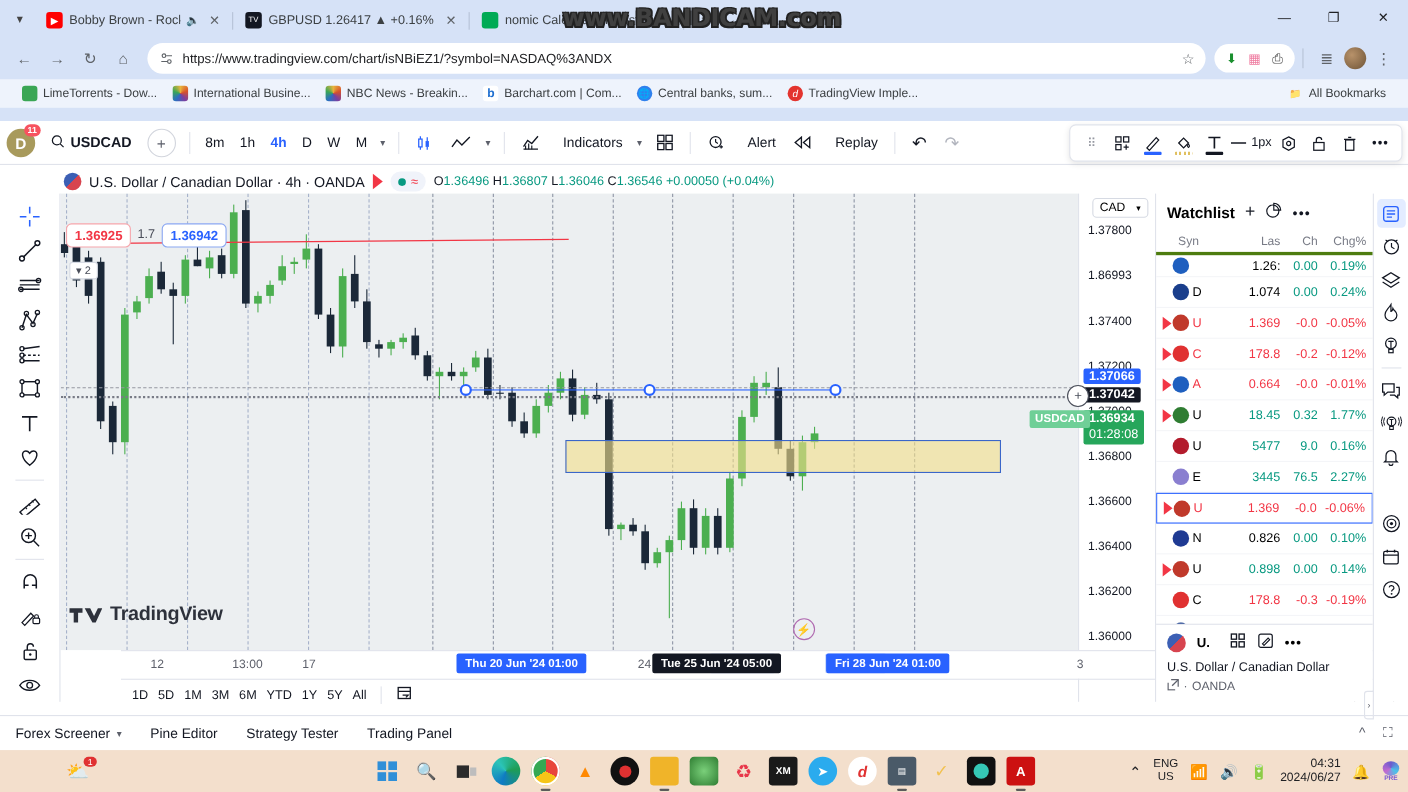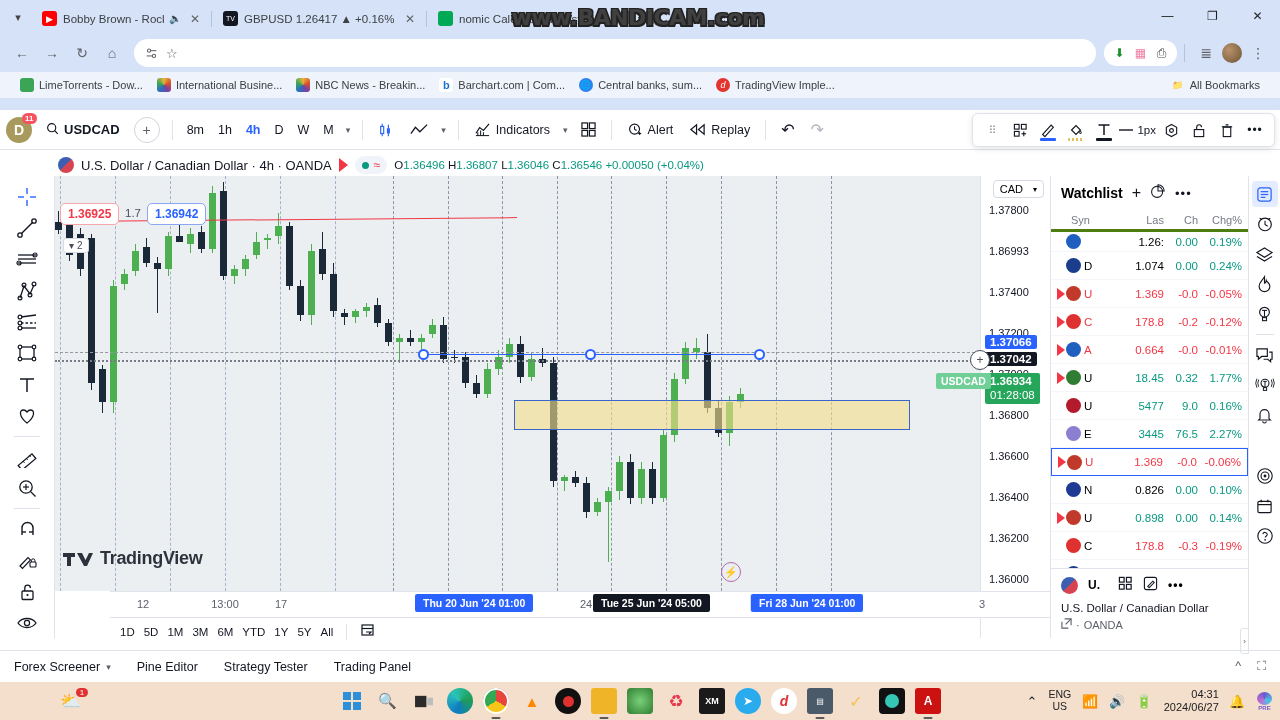--- a/index.html
+++ b/index.html
@@ -73,21 +73,21 @@
      font-size:8px; border-radius:8px; padding:1px 3.5px; font-weight:bold; }
   .symbtn { display:flex; align-items:center; gap:5px; padding:4px 8px; border-radius:4px;
      font-weight:bold; font-size:13px; }
   .ticon { color:#5d606b; font-size:13px; }
   .plusbtn { width:26px; height:26px; border-radius:50%; border:1px solid #d2d5dd;
      display:flex; align-items:center; justify-content:center; color:#5d606b; font-size:14px; margin:0 4px;}
   .vsep { width:1px; height:20px; background:#e0e3eb; margin:0 6px; }
   .tfbtn { padding:4px 6px; border-radius:4px; font-size:12.5px; color:#131722; }
   .tfbtn.active { color:#2962ff; font-weight:bold; }
   .chev { font-size:9px; color:#5d606b; padding:0 4px; }
-  .tbtn { display:flex; align-items:center; gap:5px; padding:5px 7px; border-radius:4px; font-size:12.5px;}
+  .tbtn { display:flex; align-items:center; gap:21px; padding:5px 7px; border-radius:4px; font-size:12.5px;}
   .tbtn svg { flex:none; }
 
   .draw-float { position:absolute; right:5px; top:3px; height:34px; background:#fff;
      border:1px solid #e0e3eb; border-radius:6px; display:flex; align-items:center;
      gap:2px; padding:0 6px; box-shadow:0 2px 6px rgba(0,0,0,.10); }
   .dfi { width:26px; height:26px; display:flex; align-items:center; justify-content:center;
      color:#131722; position:relative; }
   .dfi .ul { position:absolute; bottom:2px; left:5px; width:16px; height:3px; border-radius:1px; }
 
   
@@ -285,20 +285,21 @@
       <div class="navbtn">⌂</div>
       <div class="omnibox">
         <span class="site-ico">
           <svg width="13" height="13" viewBox="0 0 16 16">
               <circle cx="5" cy="4.5" r="2" fill="none" stroke="#5f6368" stroke-width="1.3"></circle>
               <line x1="7.5" y1="4.5" x2="14" y2="4.5" stroke="#5f6368" stroke-width="1.3"></line>
               <circle cx="11" cy="11" r="2" fill="none" stroke="#5f6368" stroke-width="1.3"></circle>
               <line x1="2" y1="11" x2="8.5" y2="11" stroke="#5f6368" stroke-width="1.3"></line>
             </svg>
         </span>
+        <span class="url">https://www.tradingview.com/chart/isNBiEZ1/?symbol=NASDAQ%3ANDX</span>
         <span class="star">☆</span>
       </div>
       <div class="ext-pill">
         <span class="ext-ico" style="color:#1a8f2e;">⬇</span>
         <span class="ext-ico" style="color:#ef7ba0;">▦</span>
         <span class="ext-ico" style="color:#444;">⎙</span>
       </div>
       <div class="tb-sep"></div>
       <div class="navbtn">≣</div>
       <div class="avatar-btn"></div>

